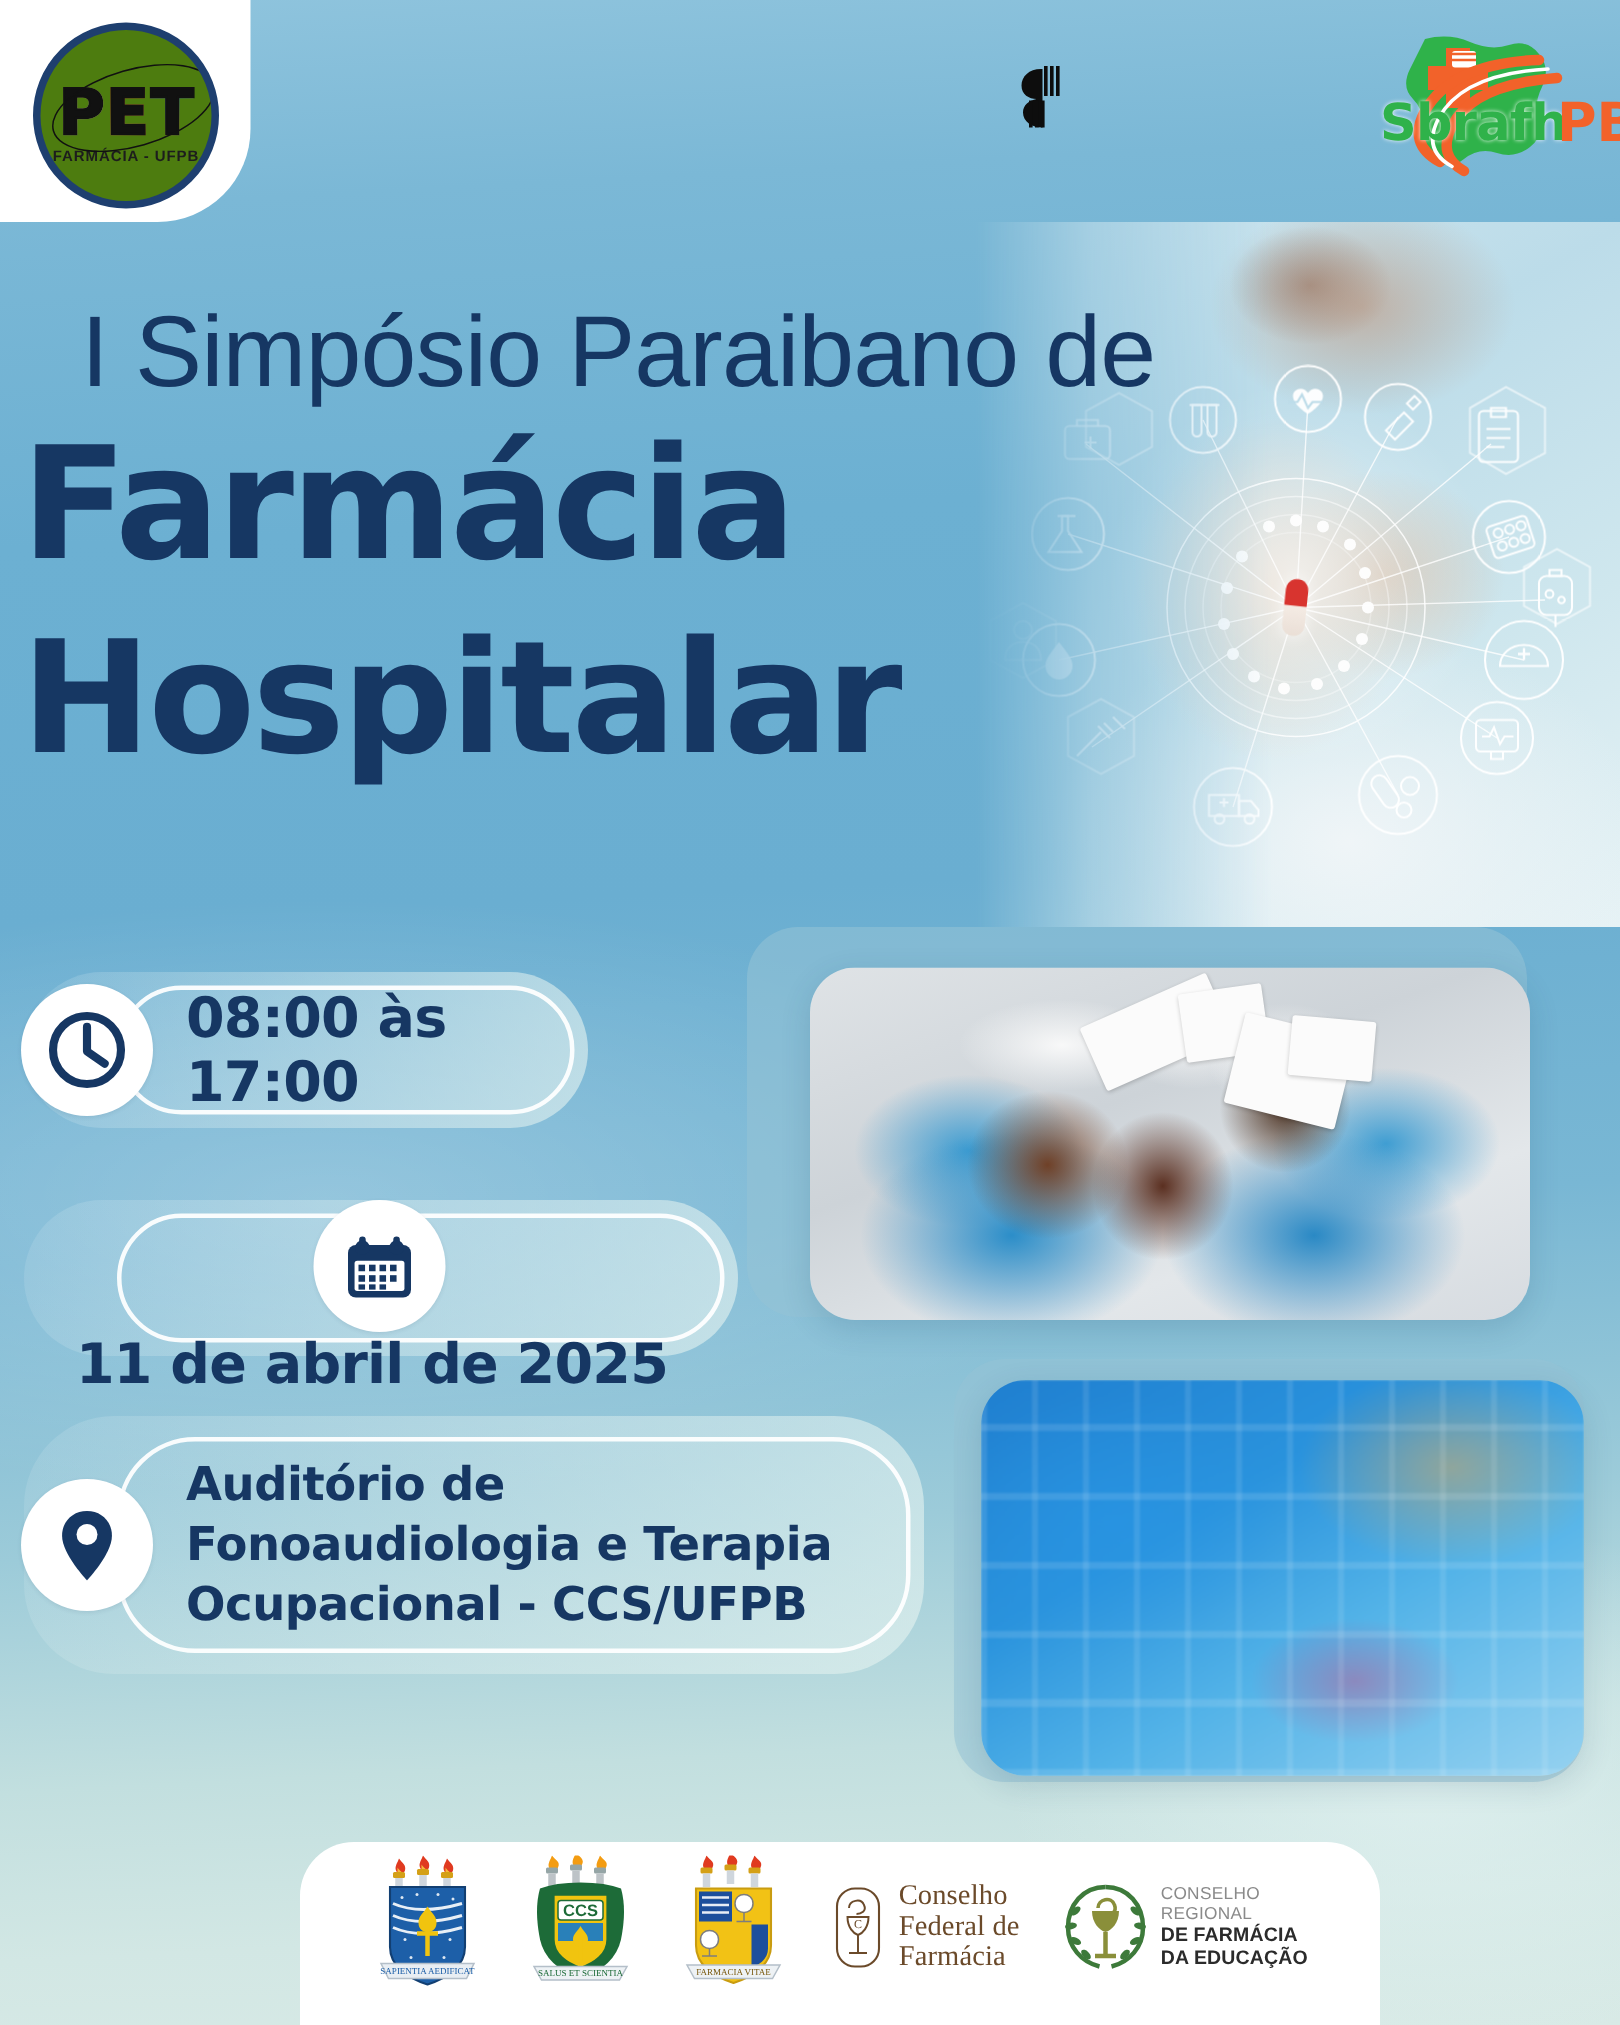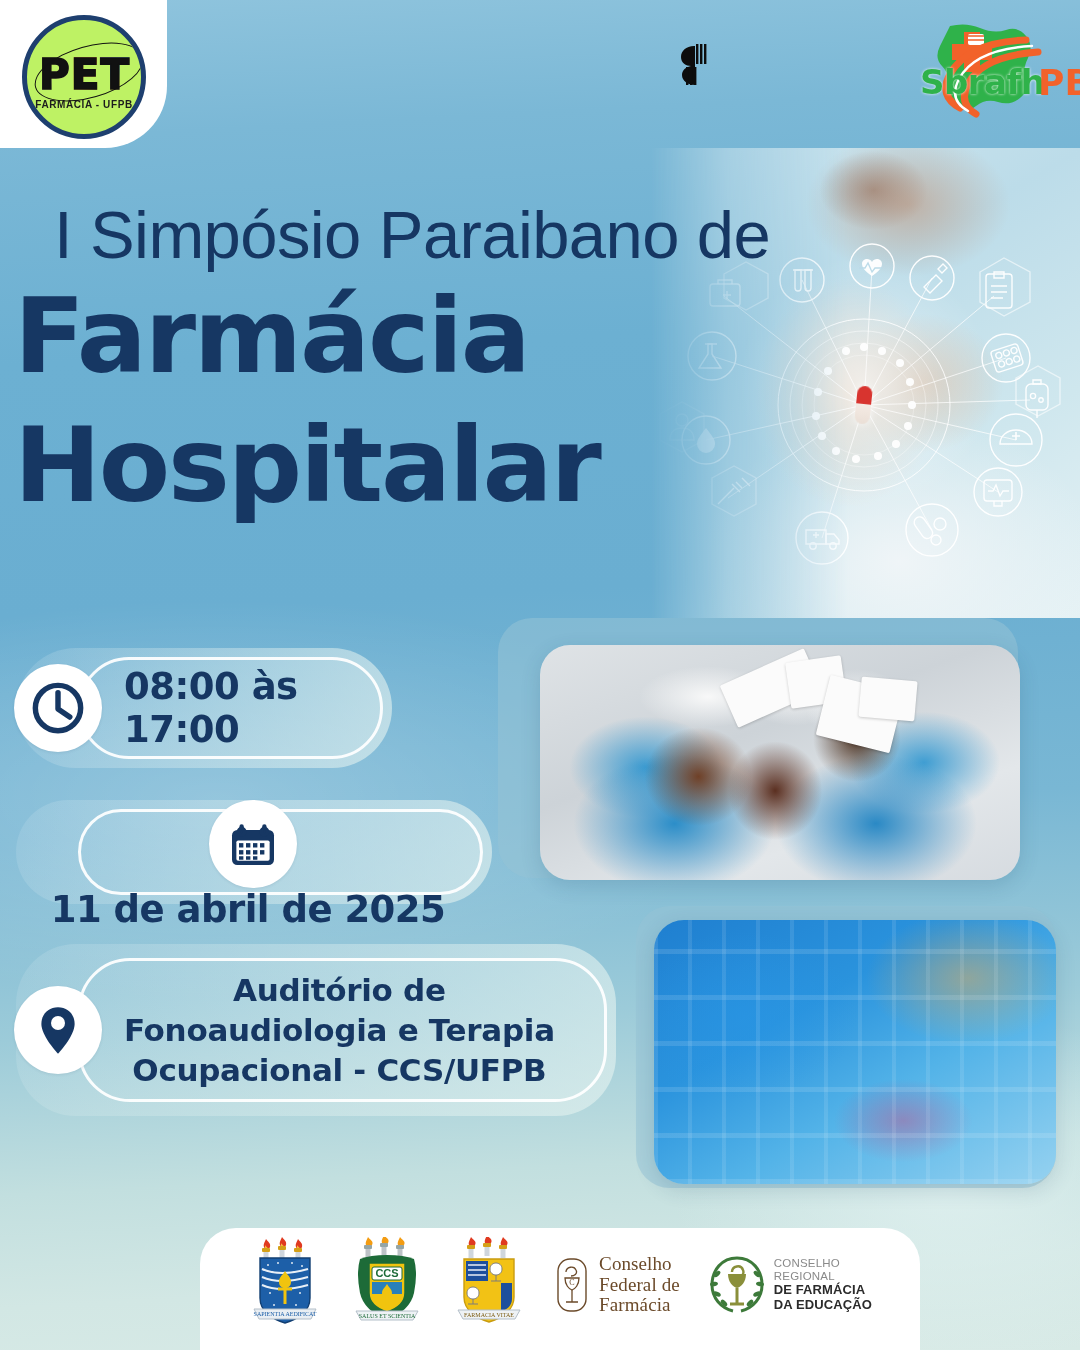--- a/index.html
+++ b/index.html
@@ -41,21 +41,21 @@
 
   
   .tl-panel{
     position:absolute; left:0; top:0; width:167px; height:148px;
     background:#fff; border-bottom-right-radius:62px;
     z-index:6;
   }
   .pet-logo{
     position:absolute; left:22px; top:15px; width:124px; height:124px;
     border-radius:50%;
-    background:#bef264;
+    background:#4d7c0f;
     border:5px solid #1e3f6f;
     display:flex; flex-direction:column; align-items:center; justify-content:center;
     overflow:hidden;
   }
   .pet-letters{
     position:relative; display:flex; align-items:flex-end; gap:1px;
     height:46px; margin-top:4px;
   }
   .pet-letters span{
     font-family:"DejaVu Sans", sans-serif;
@@ -176,27 +176,27 @@
     box-shadow:0 1px 3px rgba(30,60,90,.10);
   }
   .pill-text{
     position:relative; z-index:2;
     font-family:"DejaVu Sans", sans-serif;
     font-weight:bold; color:#163763;
     padding-left:22px; padding-right:34px;
     white-space:pre-line;
   }
 
-  #pill-time { left:16px; top:648px; width:376px; height:120px; }
+  #pill-time { left:16px; top:648px; width:376px; height:104px; }
   #pill-time .pill-text { font-size:37px; letter-spacing:-.5px; }
 
   #pill-date { left:16px; top:800px; width:476px; height:104px;flex-direction:column; }
   #pill-date .pill-text { font-size:37px; letter-spacing:-.5px; }
 
-  #pill-place{ left:16px; top:944px; width:600px; height:172px; align-items:center;text-align:center; }
+  #pill-place{ left:16px; top:944px; width:600px; height:172px; align-items:center; }
   #pill-place .pill-inner{ top:14px; bottom:14px; }
   #pill-place .pill-text{ font-size:31px; line-height:1.3; letter-spacing:-.3px; padding-right:22px; }
 
   
   .photo-shadow{
     position:absolute; border-radius:34px;
     background:rgba(150,195,214,.55); z-index:3;
   }
   .photo{
     position:absolute; border-radius:30px; overflow:hidden; z-index:4;

